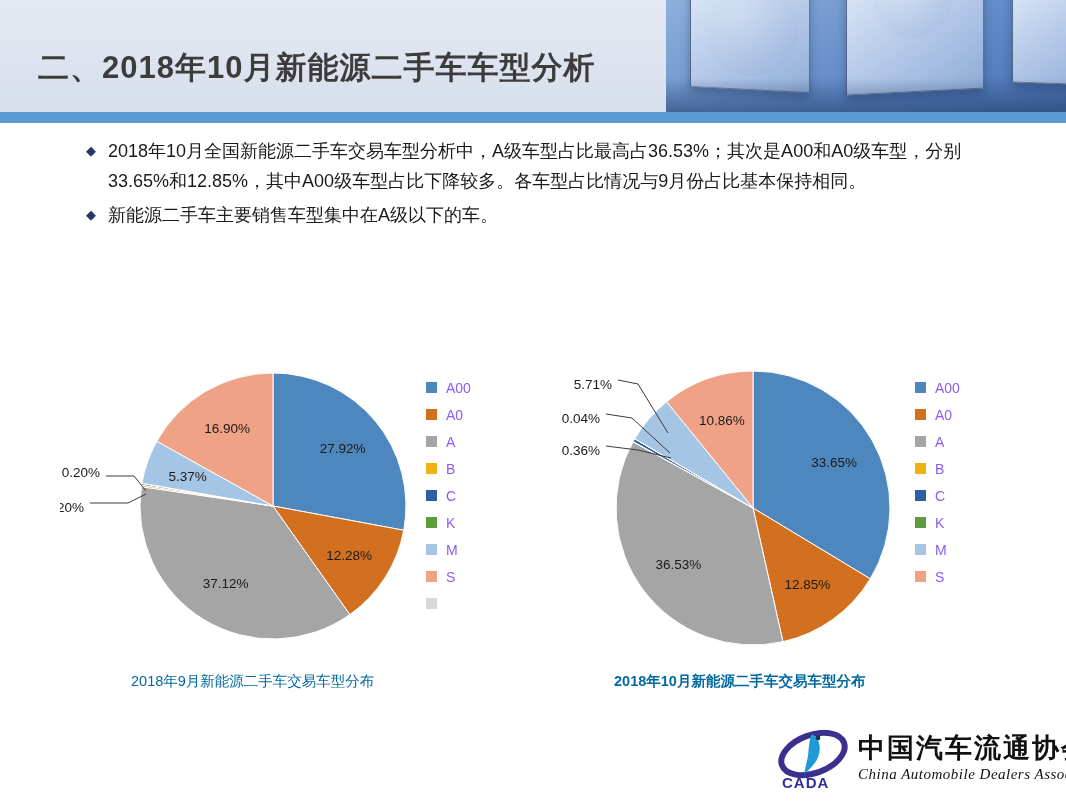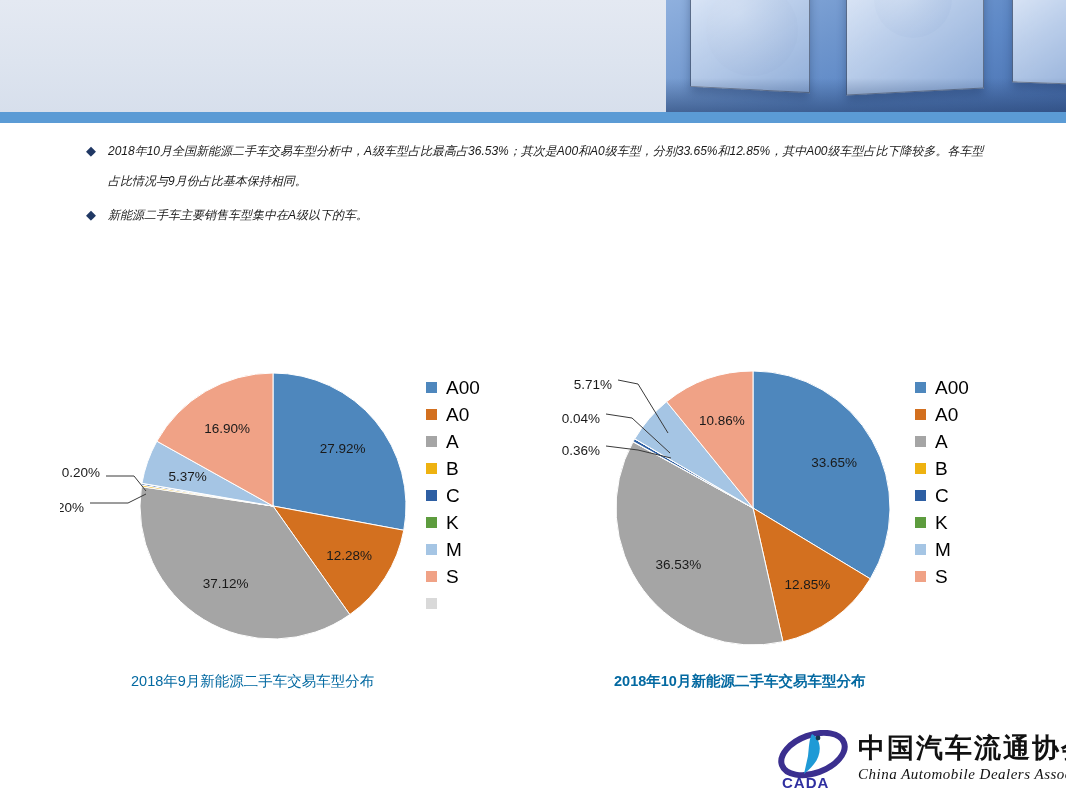--- a/index.html
+++ b/index.html
@@ -51,21 +51,21 @@
     position:absolute;left:0;top:112px;width:1066px;height:11px;
     background:#5b9bd5;
   }
   
   #bullets{position:absolute;left:86px;top:136px;width:900px;}
   .bullet-row{display:flex;align-items:flex-start;margin-bottom:4px;}
   .bullet-mark{
     flex:0 0 auto;width:22px;color:#203864;font-size:13px;line-height:30px;
   }
   .bullet-text{
-    flex:1 1 auto;font-size:12px;color:#1a1a1a;line-height:30px;font-style:italic;
+    flex:1 1 auto;font-size:18px;color:#1a1a1a;line-height:30px;
   }
   
   .chart-block{position:absolute;top:360px;}
   #chart-left{left:60px;width:430px;}
   #chart-right{left:540px;width:470px;}
   .chart-body{position:relative;height:300px;}
   .pie-svg{position:absolute;left:0;top:0;}
   .pielabel{
     font-family:"Liberation Sans","DejaVu Sans",sans-serif;
     font-size:13.5px;fill:#1a1a1a;
@@ -73,21 +73,21 @@
   .calloutlabel{
     font-family:"Liberation Sans","DejaVu Sans",sans-serif;
     font-size:13.5px;fill:#1a1a1a;
   }
   .leader{stroke:#3a3a3a;stroke-width:1;fill:none;}
   .legend{position:absolute;top:14px;}
   #legend-left{left:366px;}
   #legend-right{left:375px;}
   .legend-item{display:flex;align-items:center;height:27px;}
   .legend-swatch{width:11px;height:11px;margin-right:9px;flex:0 0 auto;}
-  .legend-label{font-size:19px;color:#000000;}
+  .legend-label{font-size:14px;color:#8b5cf6;}
   .chart-caption{
     position:absolute;top:672px;font-size:14.5px;color:#0369a1;white-space:nowrap;
   }
   #caption-left{left:131px;}
   #caption-right{left:614px;font-weight:bold;}
   
   #logo{position:absolute;left:778px;top:730px;width:282px;height:62px;}
   #logo .mark{position:absolute;left:0;top:0;width:70px;height:50px;}
   #logo .cada{
     position:absolute;left:4px;top:44px;font-size:15px;font-weight:bold;
@@ -107,20 +107,21 @@
 
 <div id="header">
   <div id="header-art">
     <div class="cube c1"></div>
     <div class="globe"></div>
     <div class="cube c2"></div>
     <div class="globe2"></div>
     <div class="cube c3"></div>
     <div class="shadow"></div>
   </div>
+  <div id="slide-title">二、2018年10月新能源二手车车型分析</div>
 </div>
 <div id="accent-bar"></div>
 
 <div id="bullets">
   <div class="bullet-row">
     <span class="bullet-mark">◆</span>
     <span class="bullet-text">2018年10月全国新能源二手车交易车型分析中，A级车型占比最高占36.53%；其次是A00和A0级车型，分别33.65%和12.85%，其中A00级车型占比下降较多。各车型占比情况与9月份占比基本保持相同。</span>
   </div>
   <div class="bullet-row">
     <span class="bullet-mark">◆</span>

